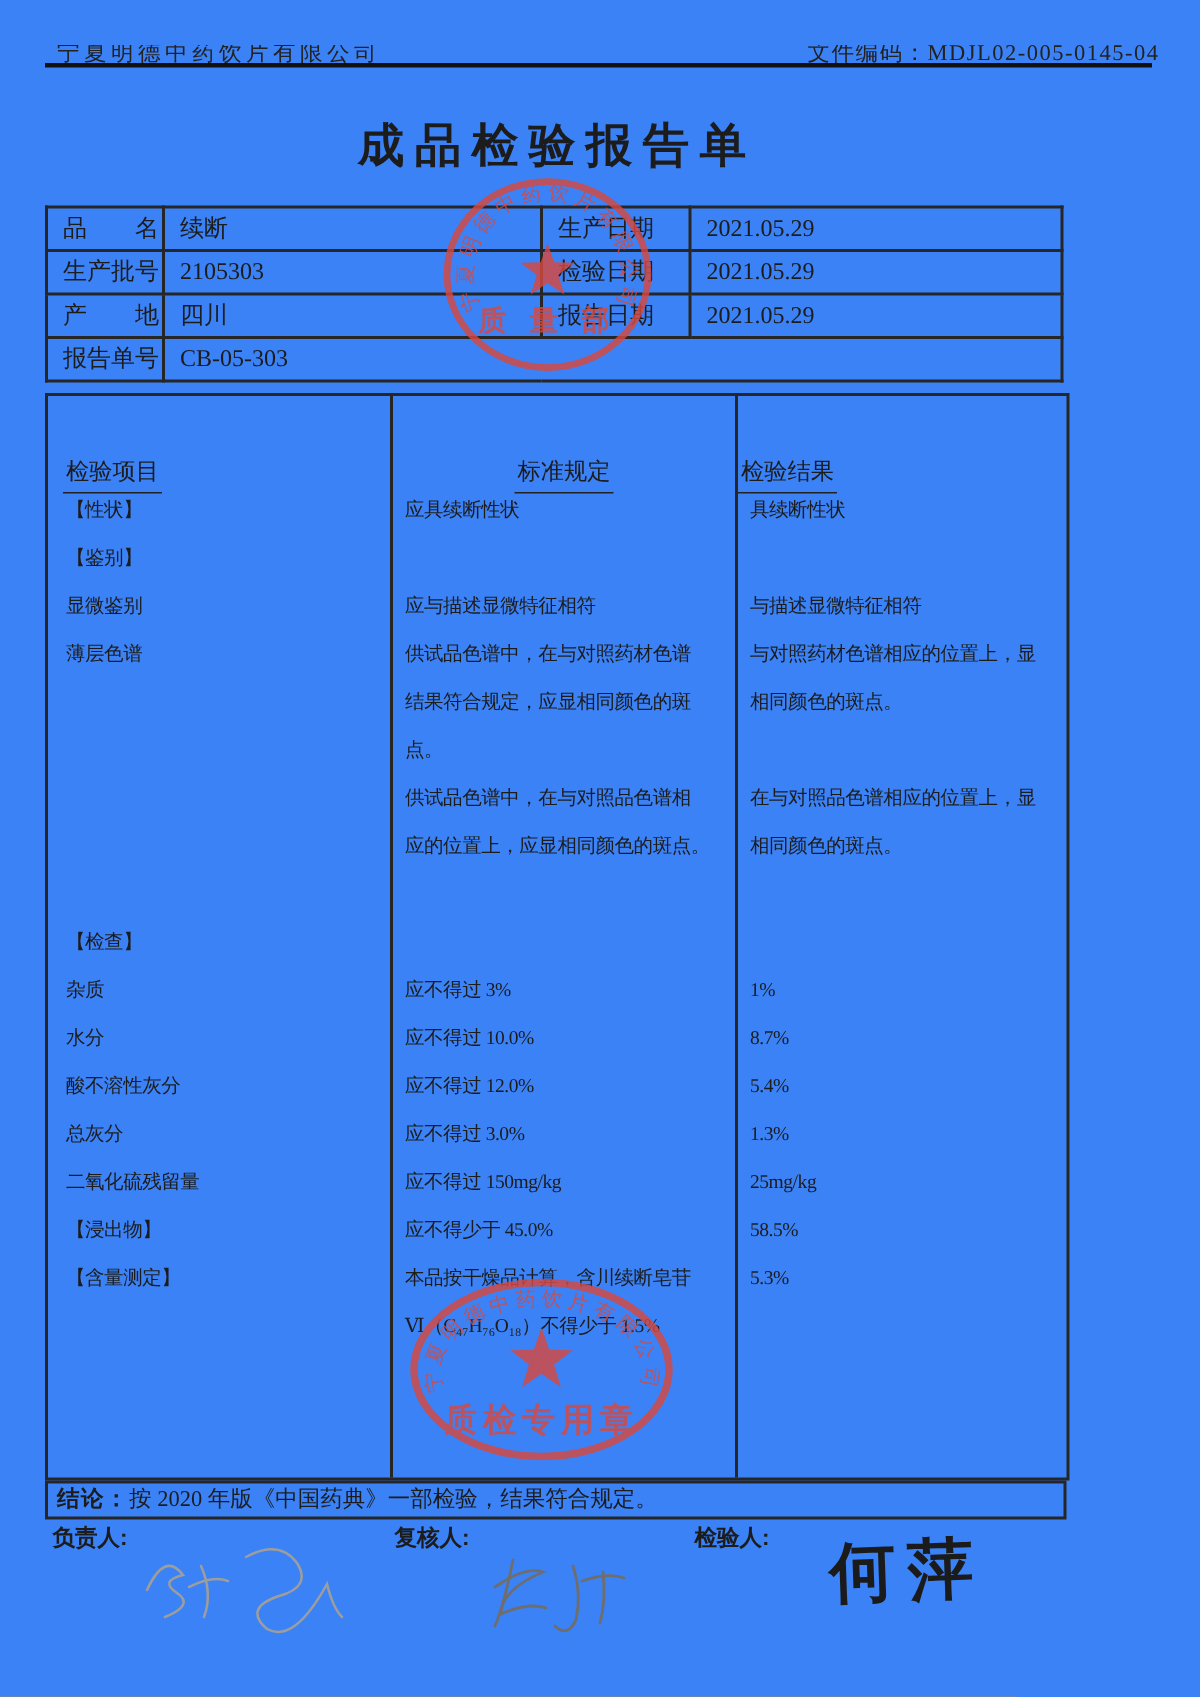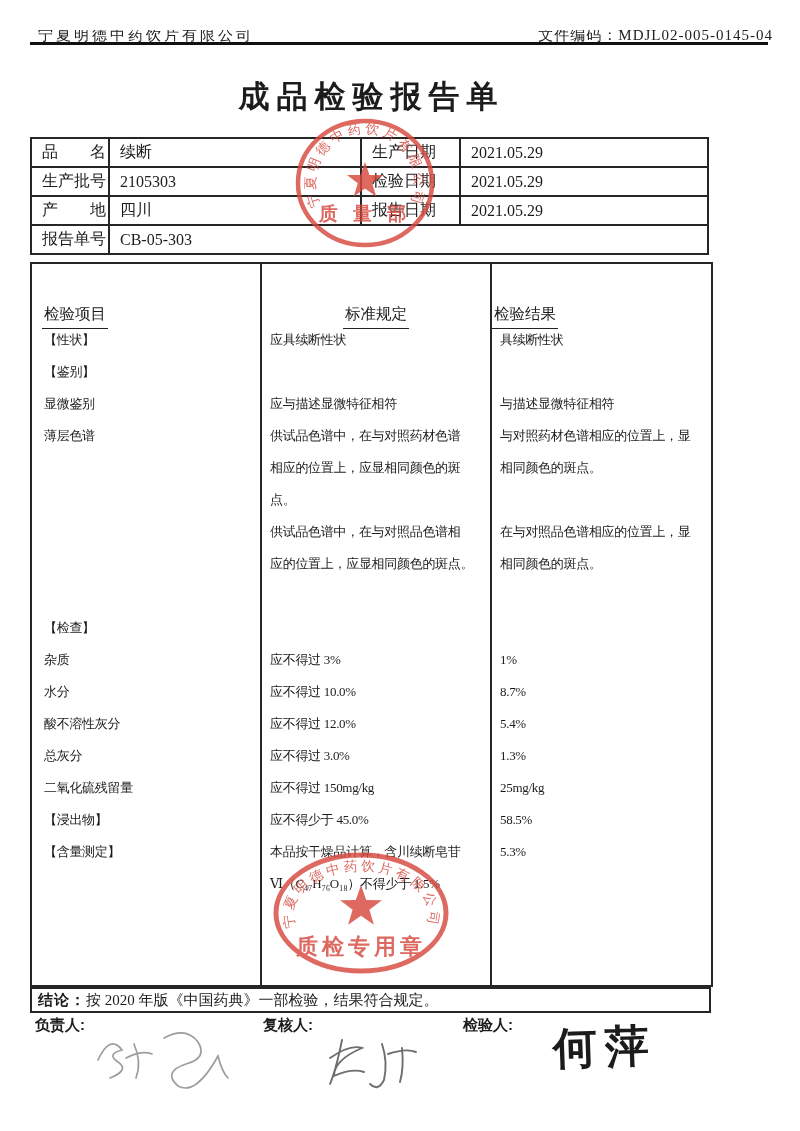--- a/index.html
+++ b/index.html
@@ -1,16 +1,16 @@
 <!DOCTYPE html>
 <html><head>
 <meta charset="utf-8">
 <style>
   html,body{margin:0;padding:0;background:#888;}
-  .page{position:relative;width:800px;height:1131px;background:#ffffff;overflow:hidden;
+  .page{position:relative;width:800px;height:1131px;background:#3b82f6;overflow:hidden;
         font-family:"Liberation Serif","DejaVu Serif",serif;color:#1c1c1c;}
   
   .hdr-clip{position:absolute;overflow:hidden;height:12px;top:30px;}
   .hdr-clip .inner{position:absolute;bottom:-3px;white-space:nowrap;font-size:15px;color:#222;}
   .hdr-company{left:38px;width:310px;}
   .hdr-company .inner{left:0;letter-spacing:3px;}
   .hdr-code{left:430px;width:345px;font-family:Liberation Serif, serif;}
   .hdr-code .inner{right:2px;letter-spacing:1px;}
   .hdr-rule{position:absolute;left:30px;top:42px;width:738px;height:3px;background:#111;}
   .title{position:absolute;left:30px;top:76px;width:683px;text-align:center;
@@ -117,21 +117,21 @@
         <div class="ln">【浸出物】</div>
         <div class="ln">【含量测定】</div>
         <div class="ln"></div>
       </div>
     <div class="col-lines" style="left:238px;width:218px">
 
     <div class="ln">应具续断性状</div>
         <div class="ln"></div>
         <div class="ln">应与描述显微特征相符</div>
         <div class="ln">供试品色谱中，在与对照药材色谱</div>
-        <div class="ln">相应的位置上，应显相同颜色的斑</div>
+        <div class="ln">结果符合规定，应显相同颜色的斑</div>
         <div class="ln">点。</div>
         <div class="ln">供试品色谱中，在与对照品色谱相</div>
         <div class="ln">应的位置上，应显相同颜色的斑点。</div>
         <div class="ln"></div>
         <div class="ln"></div>
         <div class="ln">应不得过 3%</div>
         <div class="ln">应不得过 10.0%</div>
         <div class="ln">应不得过 12.0%</div>
         <div class="ln">应不得过 3.0%</div>
         <div class="ln">应不得过 150mg/kg</div>

